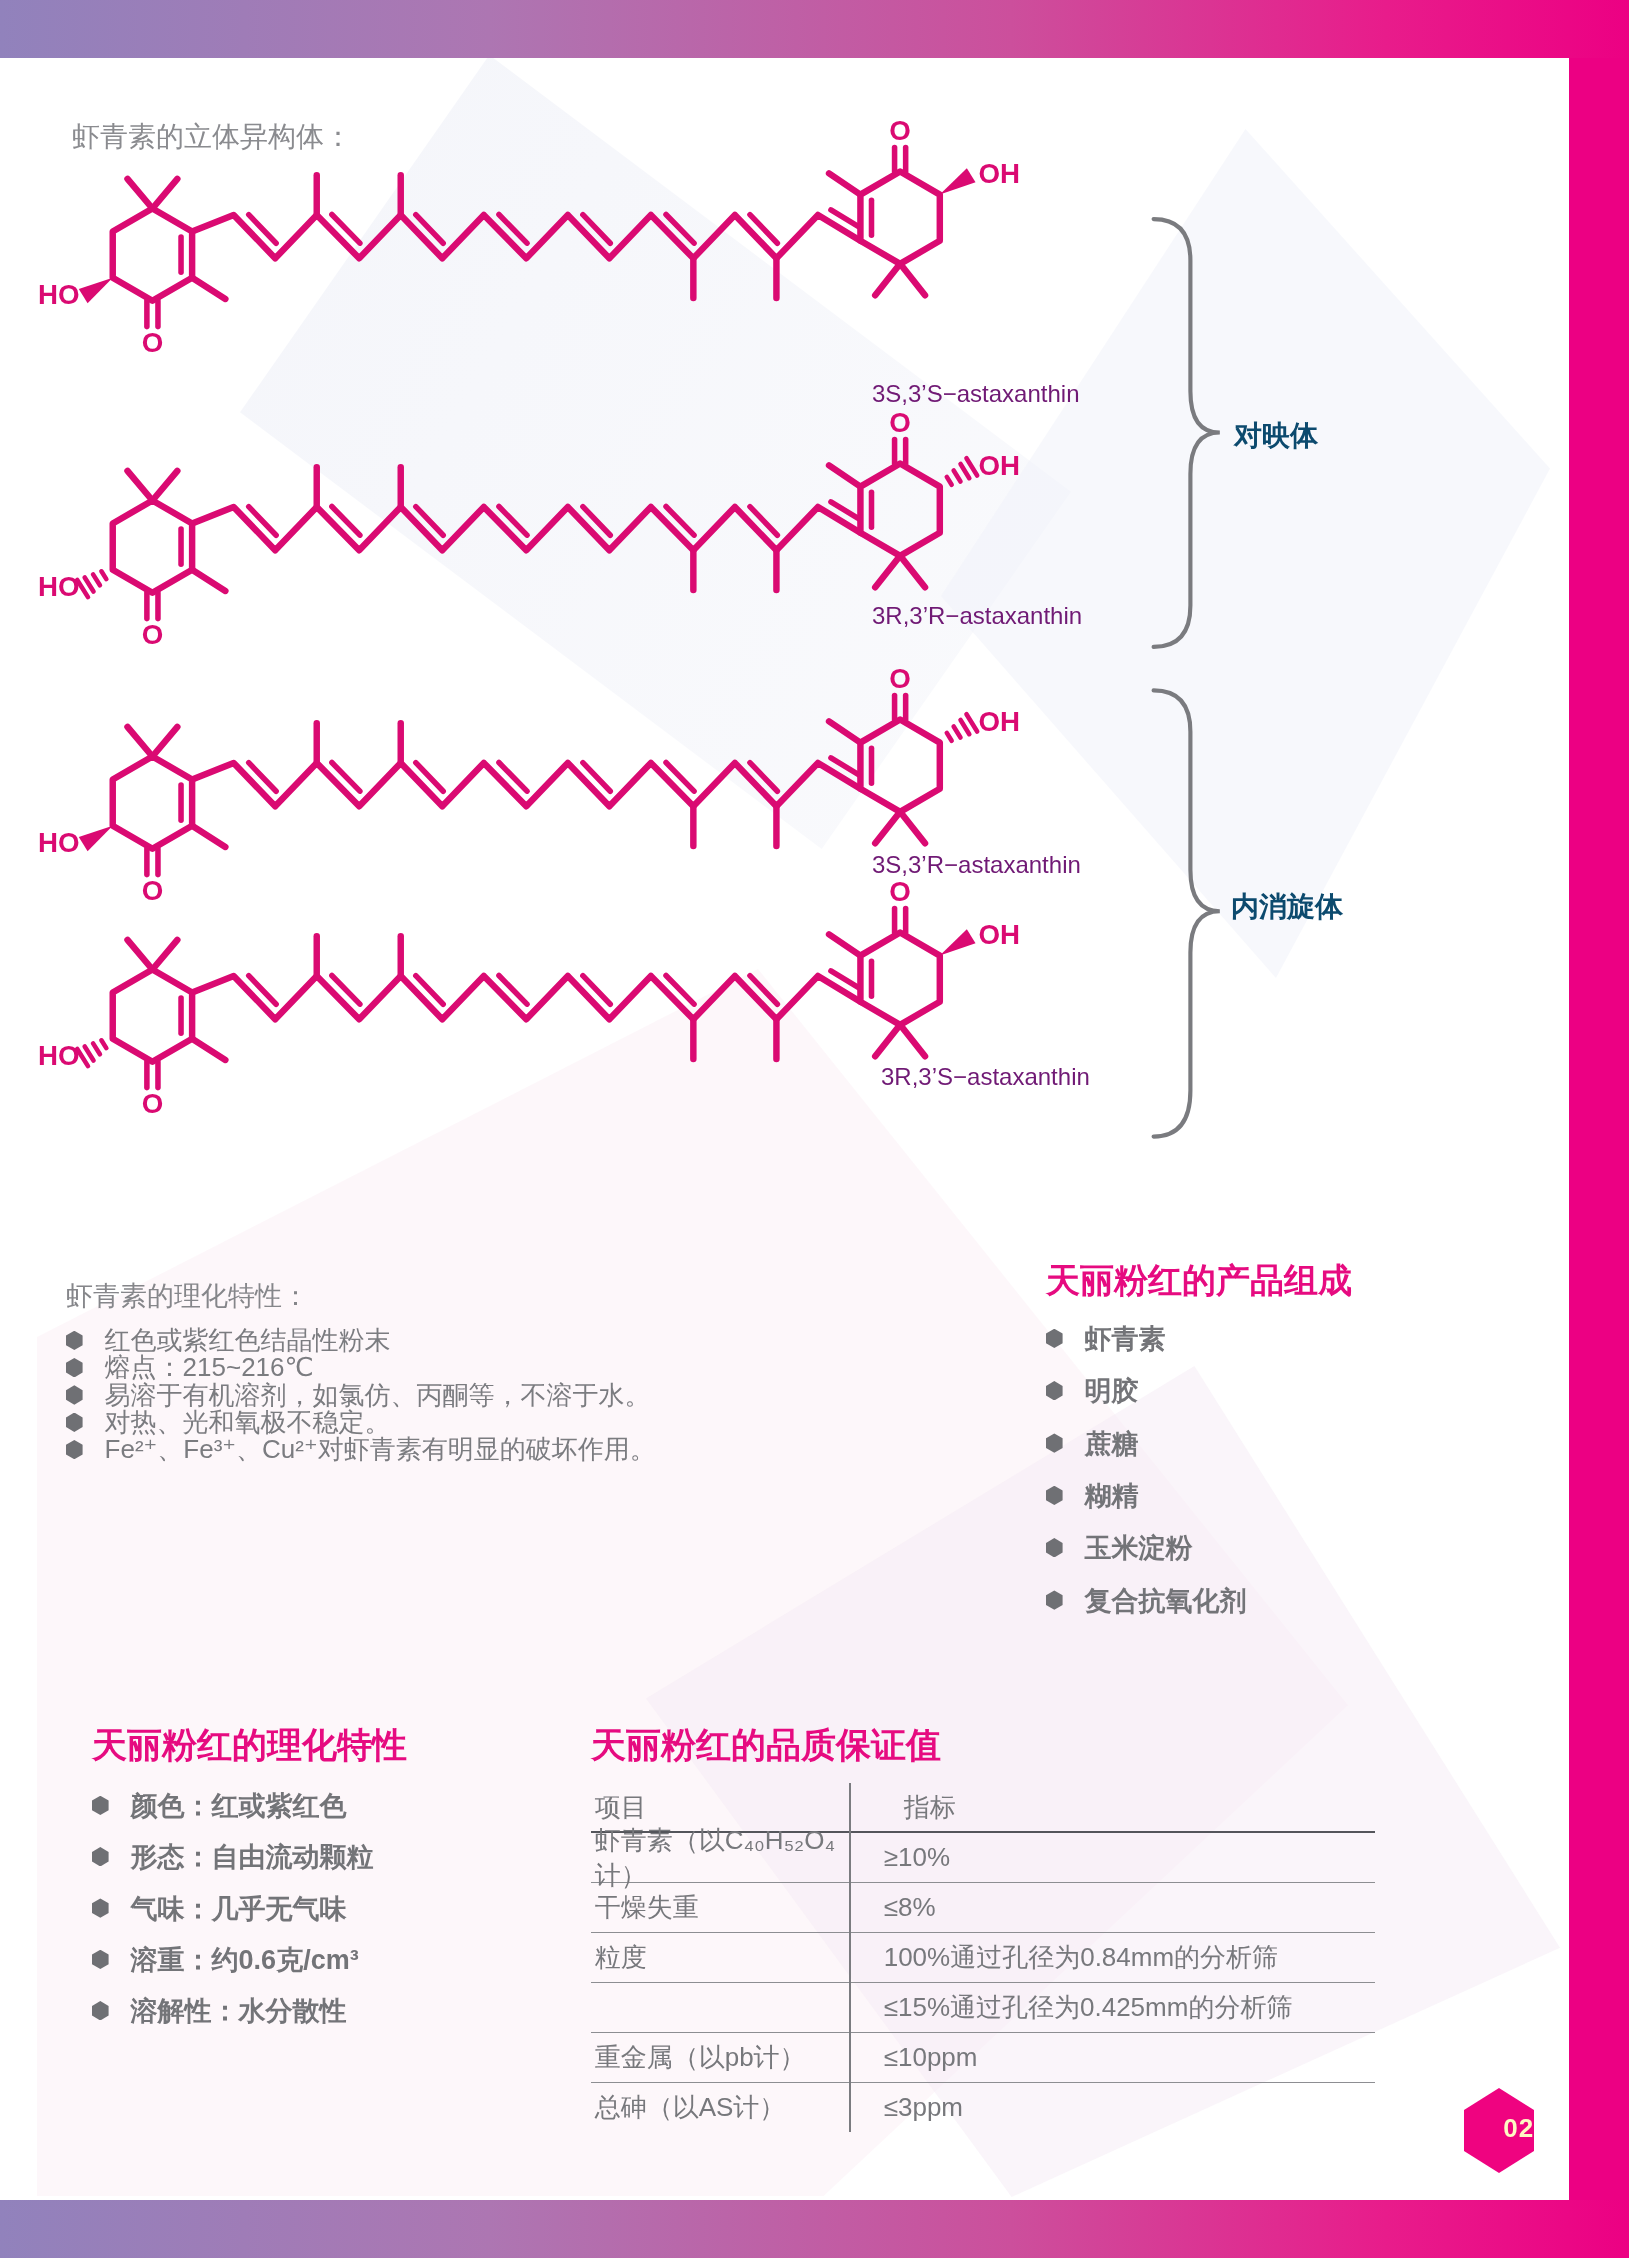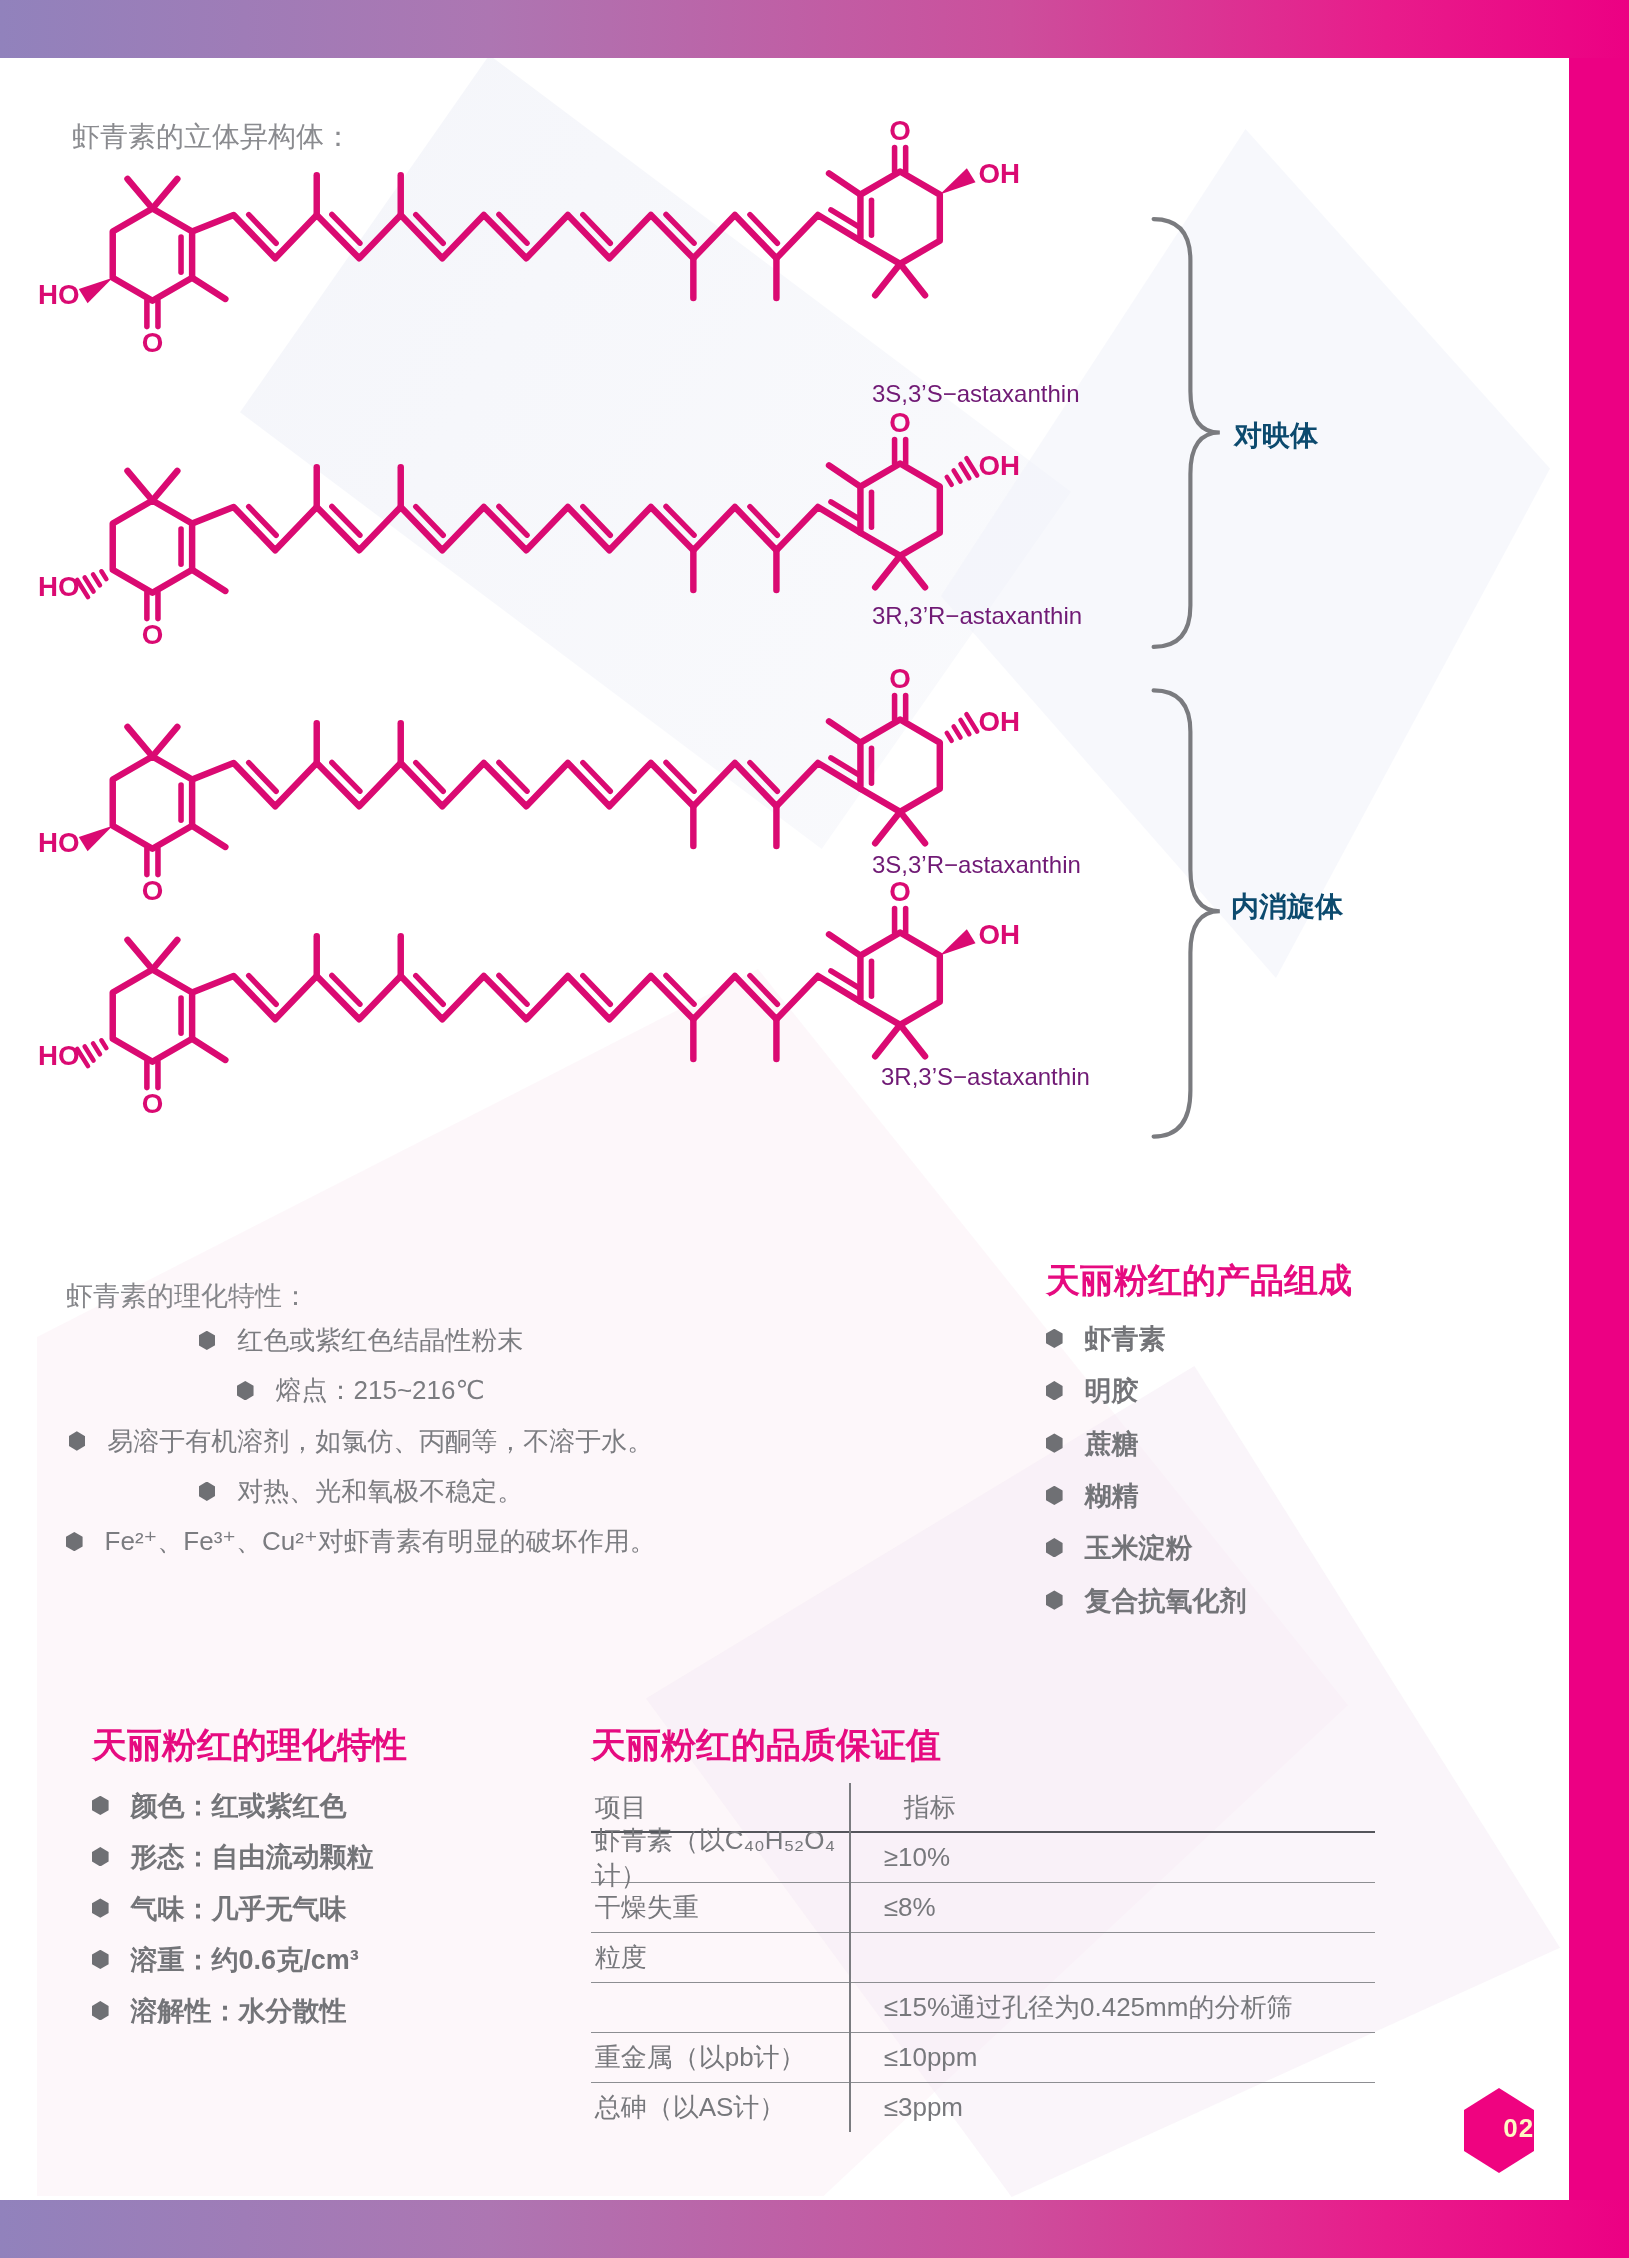--- a/index.html
+++ b/index.html
@@ -221,21 +221,21 @@
   <path d="M 5 5 Q 45 5 45 50 L 45 192 Q 45 237 77 237 Q 45 237 45 282 L 45 425 Q 45 470 5 470" fill="none" stroke="#7a7b7f" stroke-width="4.5" stroke-linecap="round"></path>
 </svg>
 <div class="brace-label" style="left:1234px;top:417px;">对映体</div>
 
 <svg class="brace" style="left:1149px;top:685px;" width="92" height="457" viewBox="0 0 100 495">
   <path d="M 5 5 Q 45 5 45 50 L 45 200 Q 45 245 77 245 Q 45 245 45 290 L 45 440 Q 45 490 5 490" fill="none" stroke="#7a7b7f" stroke-width="4.5" stroke-linecap="round"></path>
 </svg>
 <div class="brace-label" style="left:1231px;top:888px;">内消旋体</div>
 
 <div class="sec-title-gray" style="left:66px;top:1278px;">虾青素的理化特性：</div>
-<div class="blist" style="left:66px;top:1327px;gap:23px;align-items:center;">
+<div class="blist" style="left:66px;top:1327px;">
   <div class="bitem">
     <span class="hex-bullet"></span>
     <span class="btext">红色或紫红色结晶性粉末</span>
     </div>
   <div class="bitem">
     <span class="hex-bullet"></span>
     <span class="btext">熔点：215~216℃</span>
     </div>
   <div class="bitem">
     <span class="hex-bullet"></span>
@@ -313,20 +313,21 @@
   <div class="qrow">
     <div class="c1">虾青素（以C₄₀H₅₂O₄计）</div>
     <div class="c2">≥10%</div>
   </div>
   <div class="qrow">
     <div class="c1">干燥失重</div>
     <div class="c2">≤8%</div>
   </div>
   <div class="qrow">
     <div class="c1">粒度</div>
+    <div class="c2">100%通过孔径为0.84mm的分析筛</div>
   </div>
   <div class="qrow">
     <div class="c1"></div>
     <div class="c2">≤15%通过孔径为0.425mm的分析筛</div>
   </div>
   <div class="qrow">
     <div class="c1">重金属（以pb计）</div>
     <div class="c2">≤10ppm</div>
   </div>
   <div class="qrow last">

